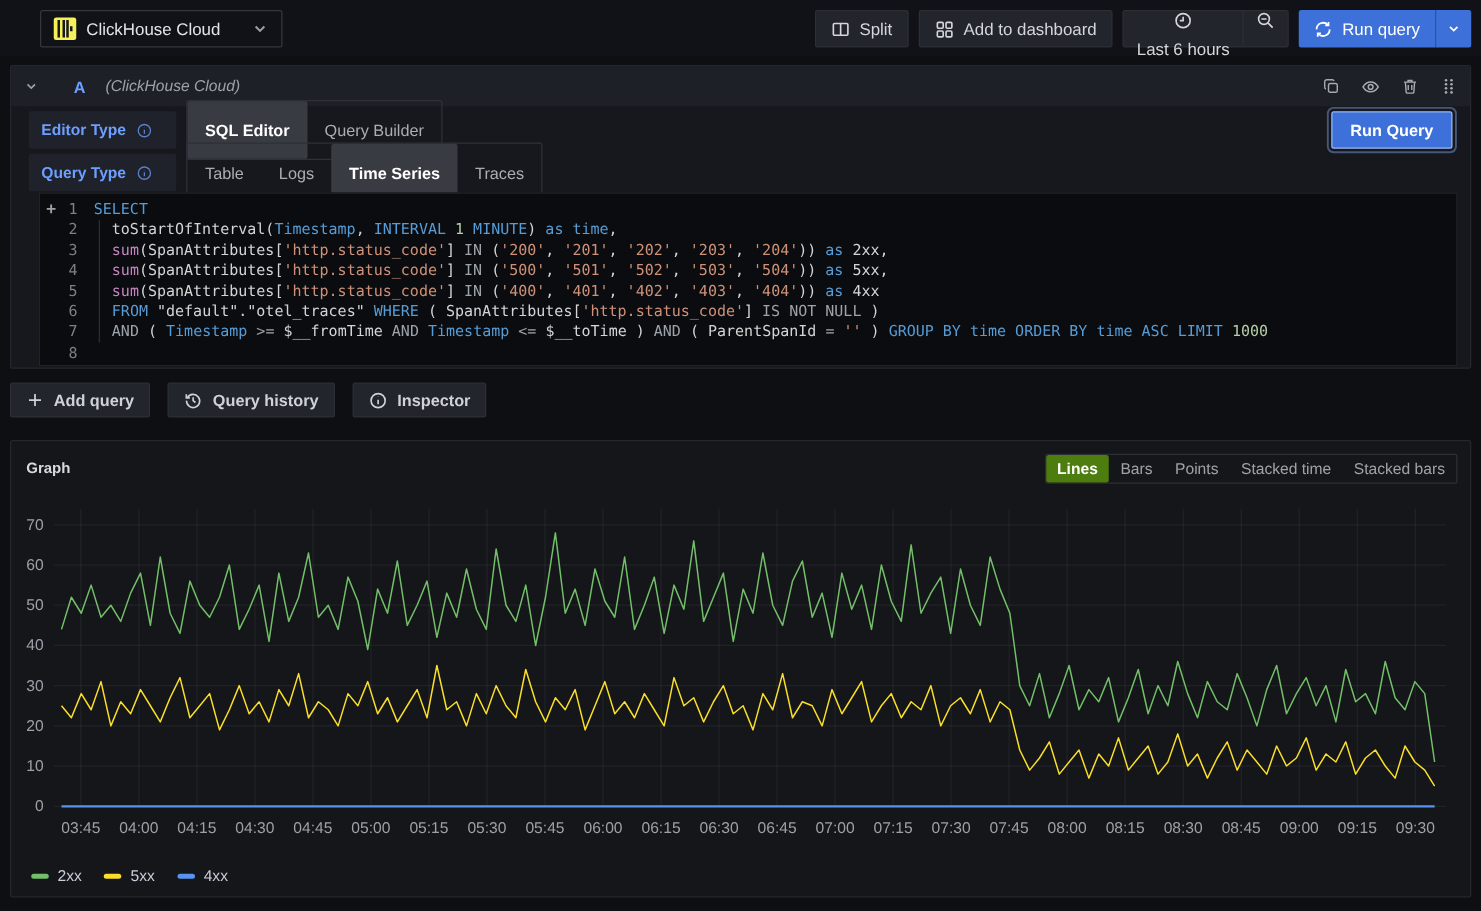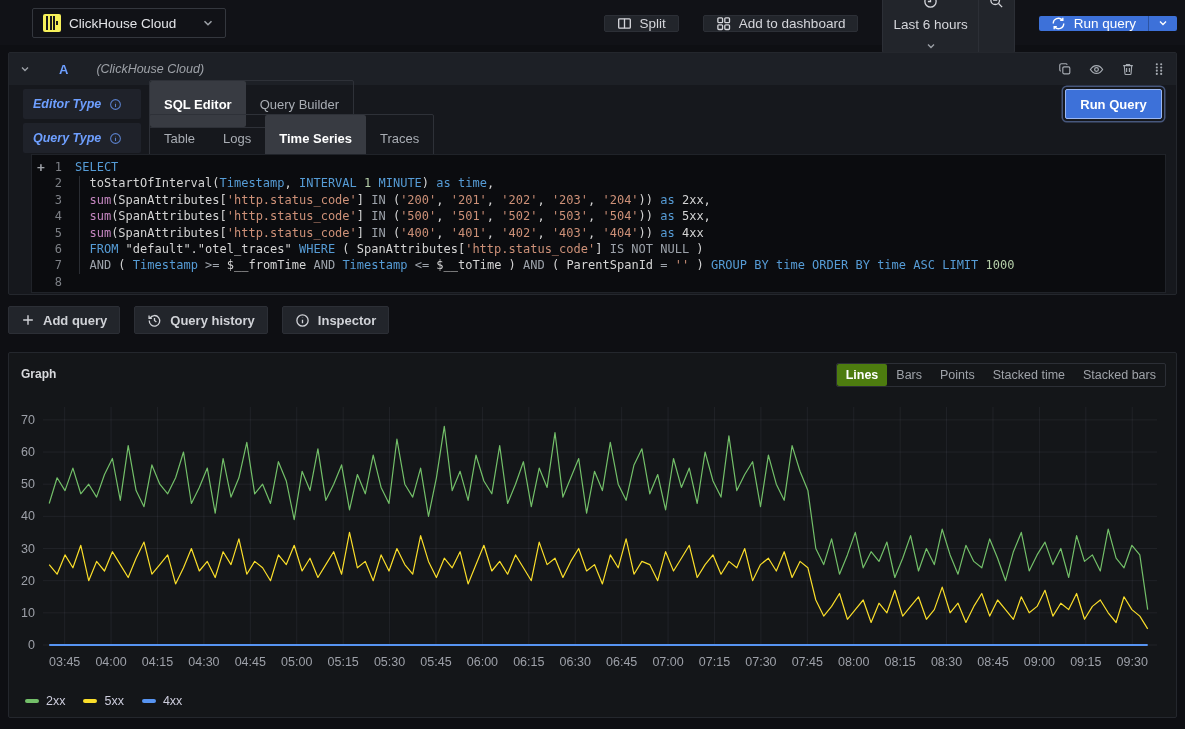--- a/index.html
+++ b/index.html
@@ -10,40 +10,40 @@
 
   
   .topbar{position:absolute;top:0;left:0;width:1185px;height:45px;background:#111217;}
   .ds-picker{position:absolute;left:8px;top:8px;height:30px;width:194px;display:flex;align-items:center;gap:8px;
     background:#111217;border:1px solid #34373e;border-radius:2px;padding:0 10px;cursor:pointer;margin-left:24px;}
   .ds-picker .ds-name{font-size:13.5px;font-weight:500;color:#e3e4e8;flex:1;}
   .ch-logo{width:18px;height:18px;background:#f6f05a;border-radius:2px;position:relative;overflow:hidden;}
   .ch-logo i{position:absolute;top:2px;bottom:2px;width:2px;background:#17181c;}
   .ch-logo i:nth-child(1){left:3px;}.ch-logo i:nth-child(2){left:6.5px;}.ch-logo i:nth-child(3){left:10px;}
   .ch-logo i:nth-child(4){left:13px;top:7px;bottom:7px;}
-  .topbar-actions{position:absolute;right:8px;top:8px;display:flex;gap:24px;height:30px;align-items:center;}
+  .topbar-actions{position:absolute;right:8px;top:8px;display:flex;gap:8px;height:30px;}
   .tb-btn{display:flex;align-items:center;gap:8px;background:#22252b;border:1px solid #2c2f36;border-radius:2px;
     padding:0 12px;font-size:13.5px;font-weight:500;color:#d5d6db;cursor:pointer;white-space:nowrap;}
   .tb-group{display:flex;background:#22252b;border:1px solid #2c2f36;border-radius:2px;}
   .tb-group .seg{display:flex;align-items:center;gap:8px;padding:0 10px;font-size:13.5px;font-weight:500;color:#d5d6db;cursor:pointer;flex-direction:column;}
   .tb-group .seg + .seg{border-left:1px solid #2c2f36;}
   .run-btn{display:flex;background:#3d71d9;border-radius:2px;color:#fff;}
   .run-btn .seg{display:flex;align-items:center;gap:8px;padding:0 12px;font-size:13.5px;font-weight:500;cursor:pointer;}
   .run-btn .seg.caret{padding:0 8px;border-left:1px solid rgba(0,0,0,.25);}
 
   
   .query-panel{position:absolute;left:8px;top:52px;width:1169px;height:243px;background:#16181d;border:1px solid #24272d;border-radius:2px;}
   .qp-header{position:absolute;top:0;left:0;right:0;height:32px;background:#1d2026;display:flex;align-items:center;padding:0 10px;gap:10px;}
   .qp-ref{color:#6e9fff;font-weight:700;font-size:13px;margin-left:18px;cursor:pointer;}
-  .qp-hint{color:#9ea2a8;font-style:italic;font-size:12.5px;margin-left:18px;}
+  .qp-hint{color:#9ea2a8;font-style:italic;font-size:12.5px;margin-left:6px;}
   .qp-icons{margin-left:auto;display:flex;gap:17px;color:#a6abb2;}
   .qp-icons .icon{cursor:pointer;}
   .field-row{position:absolute;left:14px;display:flex;align-items:center;gap:4px;height:30px;}
   .field-label{display:flex;align-items:center;gap:8px;background:#1f222a;border-radius:2px;height:30px;padding:0 10px;
-    width:118px;color:#6e9fff;font-size:12.5px;font-weight:600;font-style:italic;}
+    width:118px;color:#6e9fff;font-size:12.5px;font-weight:600;}
   .field-label .icon{color:#6e9fff;opacity:.75;}
   .seg-group{display:inline-flex;align-items:stretch;border:1px solid #2e3138;border-radius:2px;height:48px;margin-left:4px;}
   .seg-group .opt{display:flex;align-items:center;padding:0 14px;font-size:13px;color:#a9adb4;cursor:pointer;}
   .seg-group .opt.sel{background:#383b42;color:#fff;font-weight:600;border-radius:2px;}
   .run-query2{position:absolute;right:14px;top:36px;height:30px;width:97px;background:#3d71d9;color:#fff;font-size:13px;
     font-weight:600;border:1px solid #9cb8f2;border-radius:2px;box-shadow:0 0 0 2px #16181d,0 0 0 3.5px #47577c;cursor:pointer;
     display:flex;align-items:center;justify-content:center;}
   
   .sql-editor{position:absolute;left:22px;right:10px;top:101px;height:139px;background:#0b0c0f;border:1px solid #202329;
     font-family:"DejaVu Sans Mono",monospace;font-size:12px;padding-top:4px;cursor:text;}

